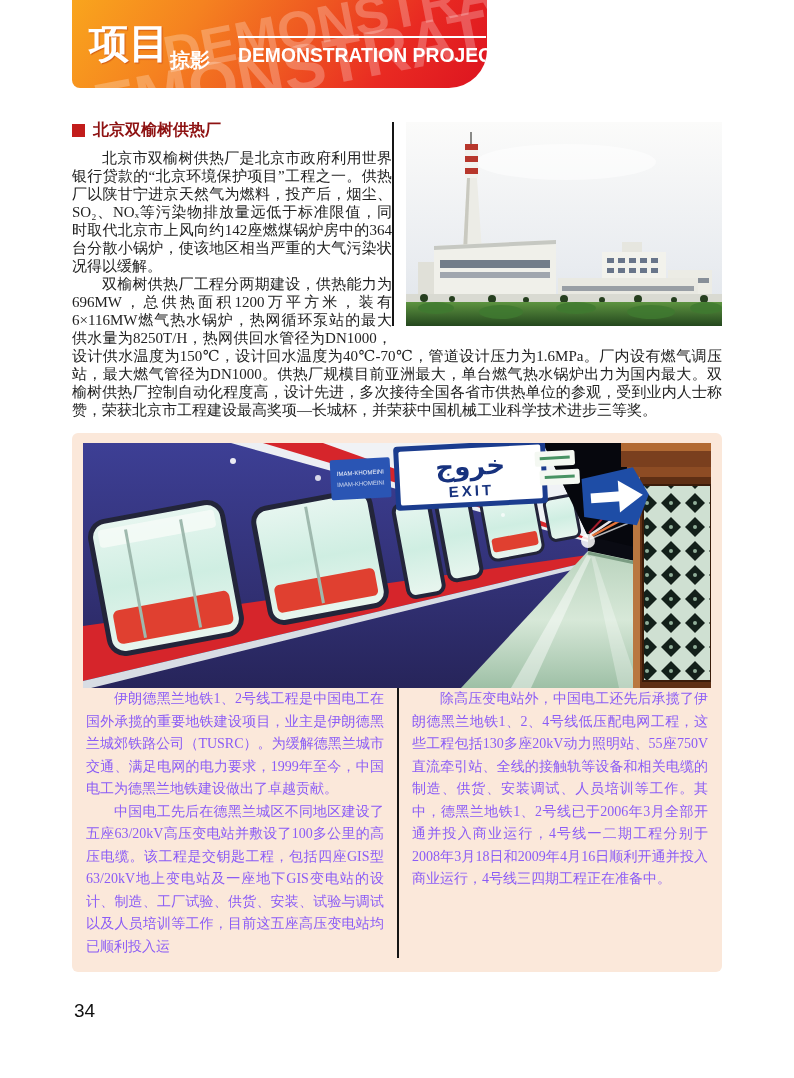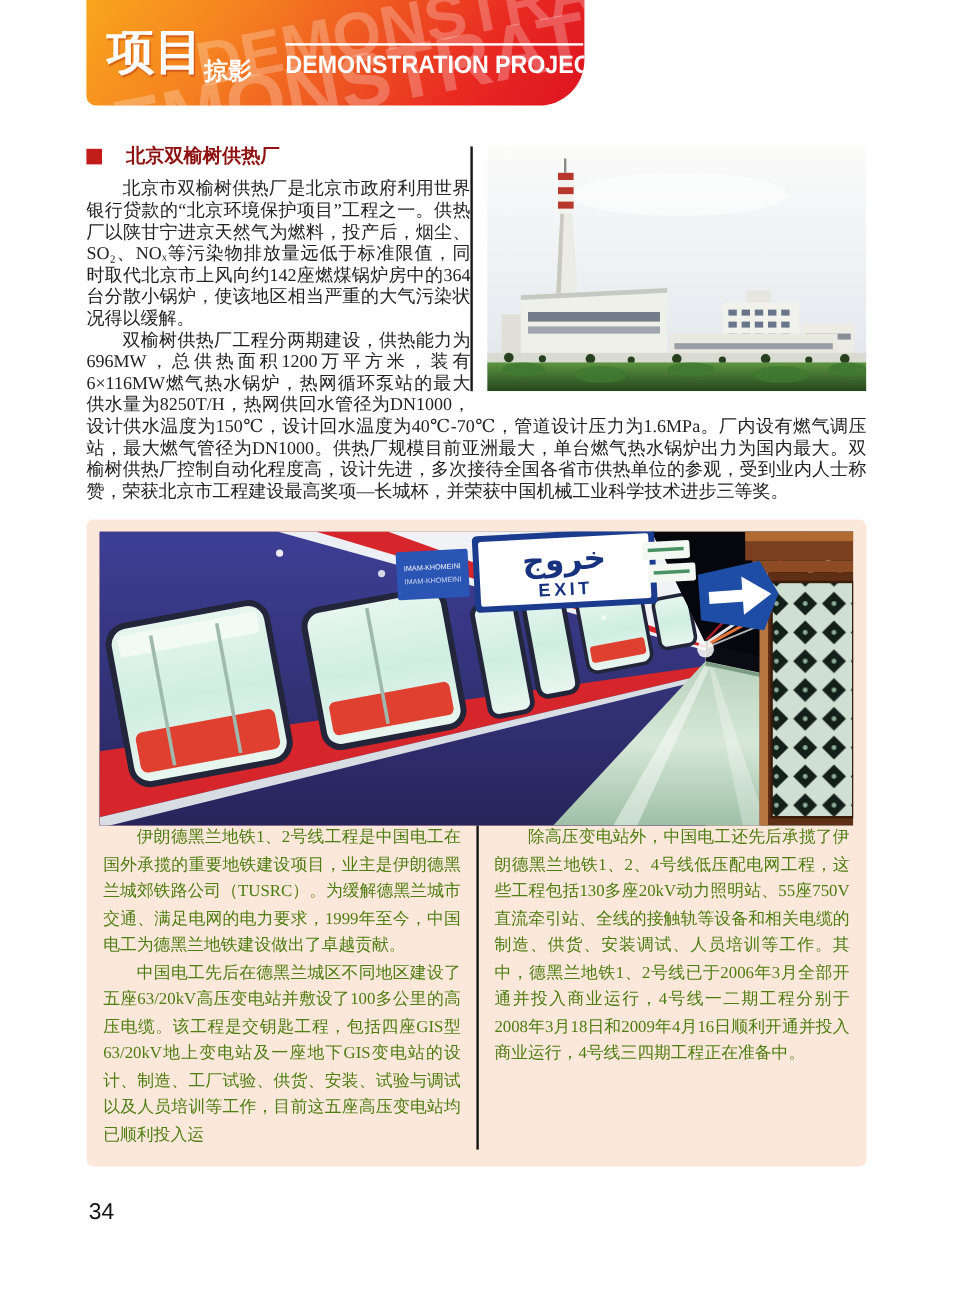--- a/index.html
+++ b/index.html
@@ -43,21 +43,21 @@
   .banner .en-rule{height:2px;background:#ffffff;width:248px;margin-bottom:5px;}
   .banner .en{
     font-family:"Liberation Sans","DejaVu Sans",sans-serif;
     font-size:21px;font-weight:bold;color:#ffffff;
     letter-spacing:0px;white-space:nowrap;
     transform:scaleX(.92);transform-origin:left;
   }
   
   .content{position:absolute;left:72px;top:120px;width:650px;}
   .sec-heading{
-    display:flex;align-items:center;gap:20px;
+    display:flex;align-items:center;gap:8px;
     font-family:"Liberation Sans","DejaVu Sans",sans-serif;
     font-size:16px;font-weight:bold;color:#8e1212;
     margin:0 0 8px 0;
   }
   .bullet{width:13px;height:13px;background:#c21d1b;flex:0 0 auto;}
   .photo-float{
     float:right;
     width:316px;
     padding-left:12px;
     border-left:2px solid #151515;
@@ -80,21 +80,21 @@
     box-sizing:border-box;
   }
   .panel .metro-wrap{width:628px;margin:0 auto;}
   .panel .sec-heading{margin:12px 14px 6px 14px;}
   .cols{display:flex;margin:0 14px;}
   .col{width:50%;box-sizing:border-box;}
   .col-left{padding-right:13px;}
   .col-right{border-left:2px solid #151515;padding-left:13px;}
   .cols p{
     margin:0;font-size:14px;line-height:22.5px;
-    text-align:justify;text-indent:2em;color:#4d7c0f;
+    text-align:justify;text-indent:2em;color:#8b5cf6;
   }
   .cols p.no-indent{text-indent:0;}
   
   .page-num{
     position:absolute;left:74px;top:1000px;
     font-family:"Liberation Sans","DejaVu Sans",sans-serif;
     font-size:19px;font-weight:normal;color:#111111;
   }
   svg{display:block;}
 </style>

